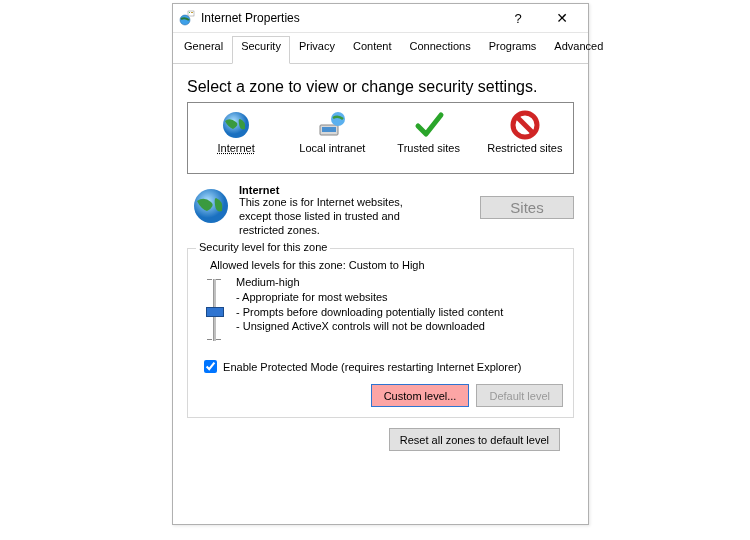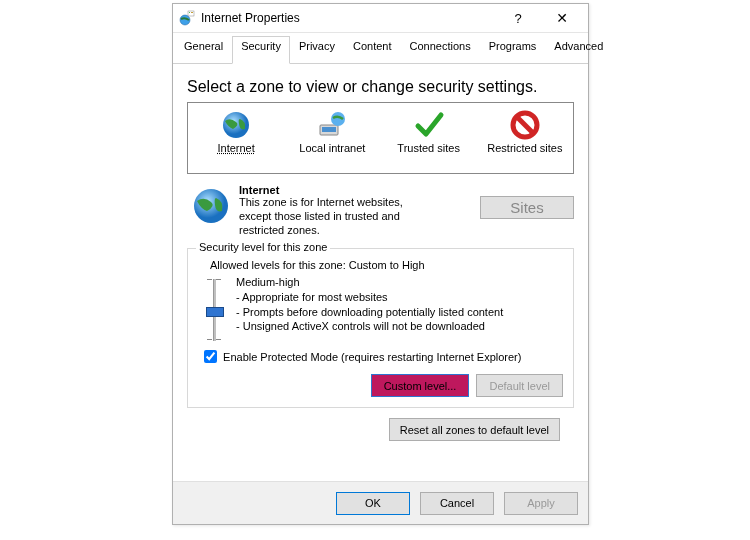--- a/index.html
+++ b/index.html
@@ -170,40 +170,40 @@
   .slider-thumb {
     position: absolute;
     left: 2px; top: 32px;
     width: 16px; height: 8px;
     background: #2f74d0;
     border: 1px solid #1a4a8a;
   }
   .slider-desc { font-size: 11px; line-height: 1.3; }
   .slider-level { font-weight: normal; margin-bottom: 1px; }
   .chk-row {
-    margin: 0 0 8px 2px;
+    margin: 10px 0 8px 2px;
     font-size: 11px;
   }
   .chk-row input { vertical-align: -2px; margin-right: 3px; }
   .btn-row {
     text-align: right;
     margin-top: 4px;
   }
   .btn {
     display: inline-flex;
     align-items: center; justify-content: center;
     height: 21px;
     padding: 0 12px;
     background: #e1e1e1;
     border: 1px solid #adadad;
     font-size: 11px;
     margin-left: 4px;
   }
   .btn.disabled { color: #999; }
-  .btn.highlight { border: 1px solid #2f74d0; background: #be185d; }
+  .btn.highlight { border: 1px solid #2f74d0; background: #fca5a5; }
   .btn.default-b { border: 1px solid #0078d7; }
   
   .reset-row { text-align: right; margin: 10px 14px 0 0; }
   
   .footer {
     position: absolute;
     bottom: 0; left: 0; right: 0;
     border-top: 1px solid #e0e0e0;
     background: #f0f0f0;
     height: 42px;
@@ -349,19 +349,14 @@
         <span class="btn highlight">Custom level...</span>
         <span class="btn disabled">Default level</span>
       </div>
     </div>
 
     <div class="reset-row">
       <span class="btn" style="padding:0 10px">Reset all zones to default level</span>
     </div>
   </div>
 
-  <div class="footer">
-    <span class="btn default-b">OK</span>
-    <span class="btn">Cancel</span>
-    <span class="btn disabled">Apply</span>
-  </div>
 
 </div>
 
 </body></html>

